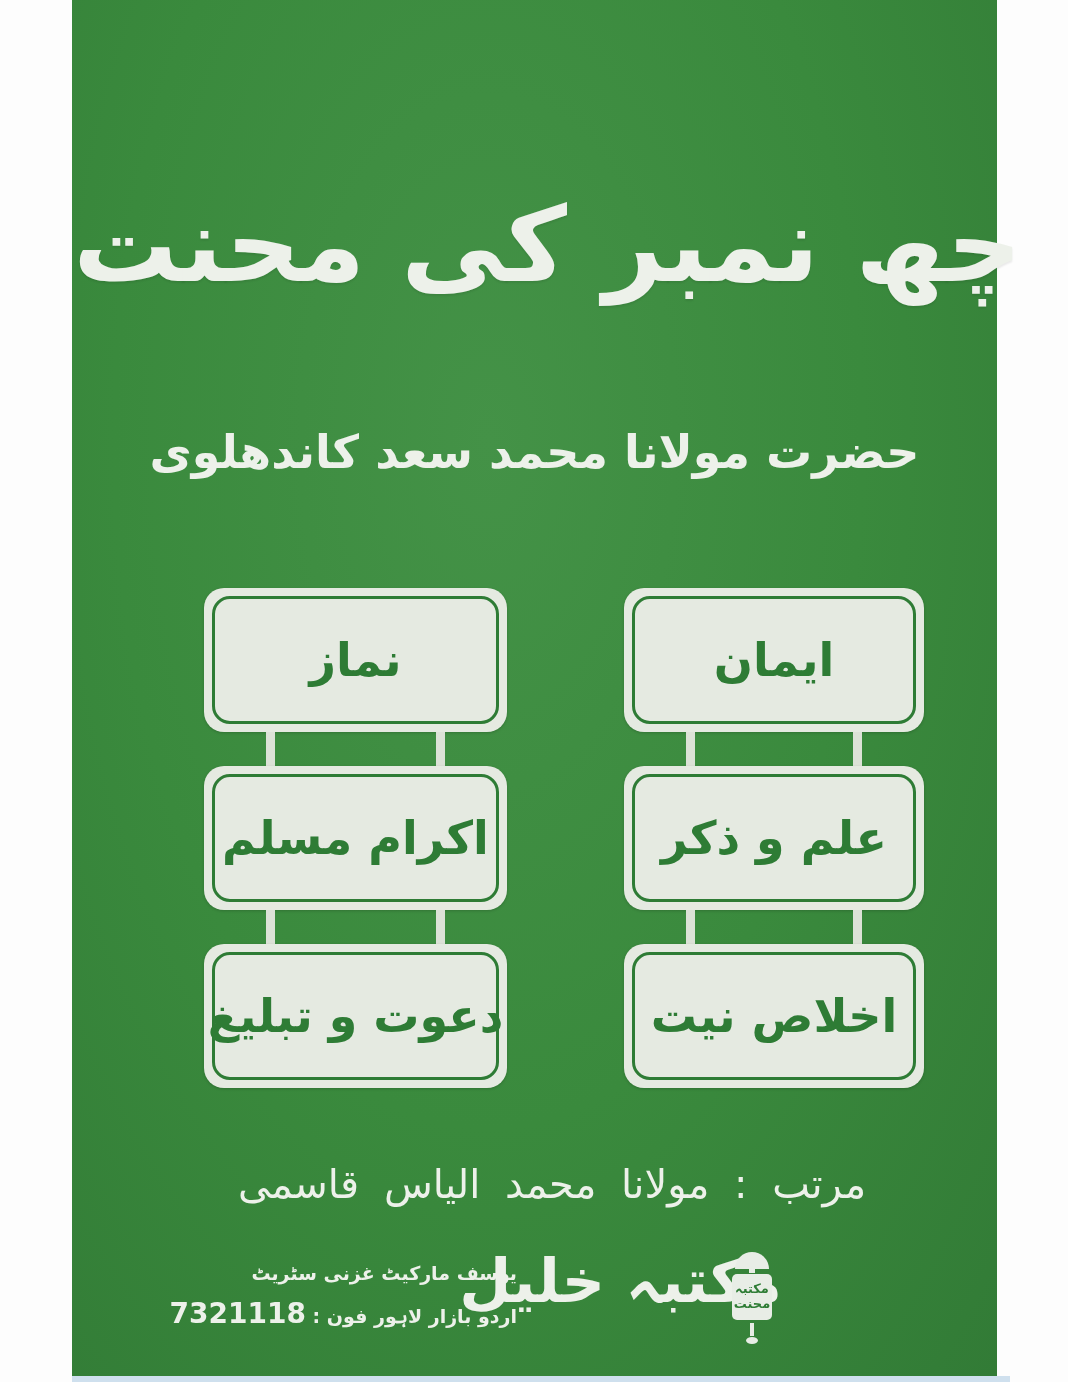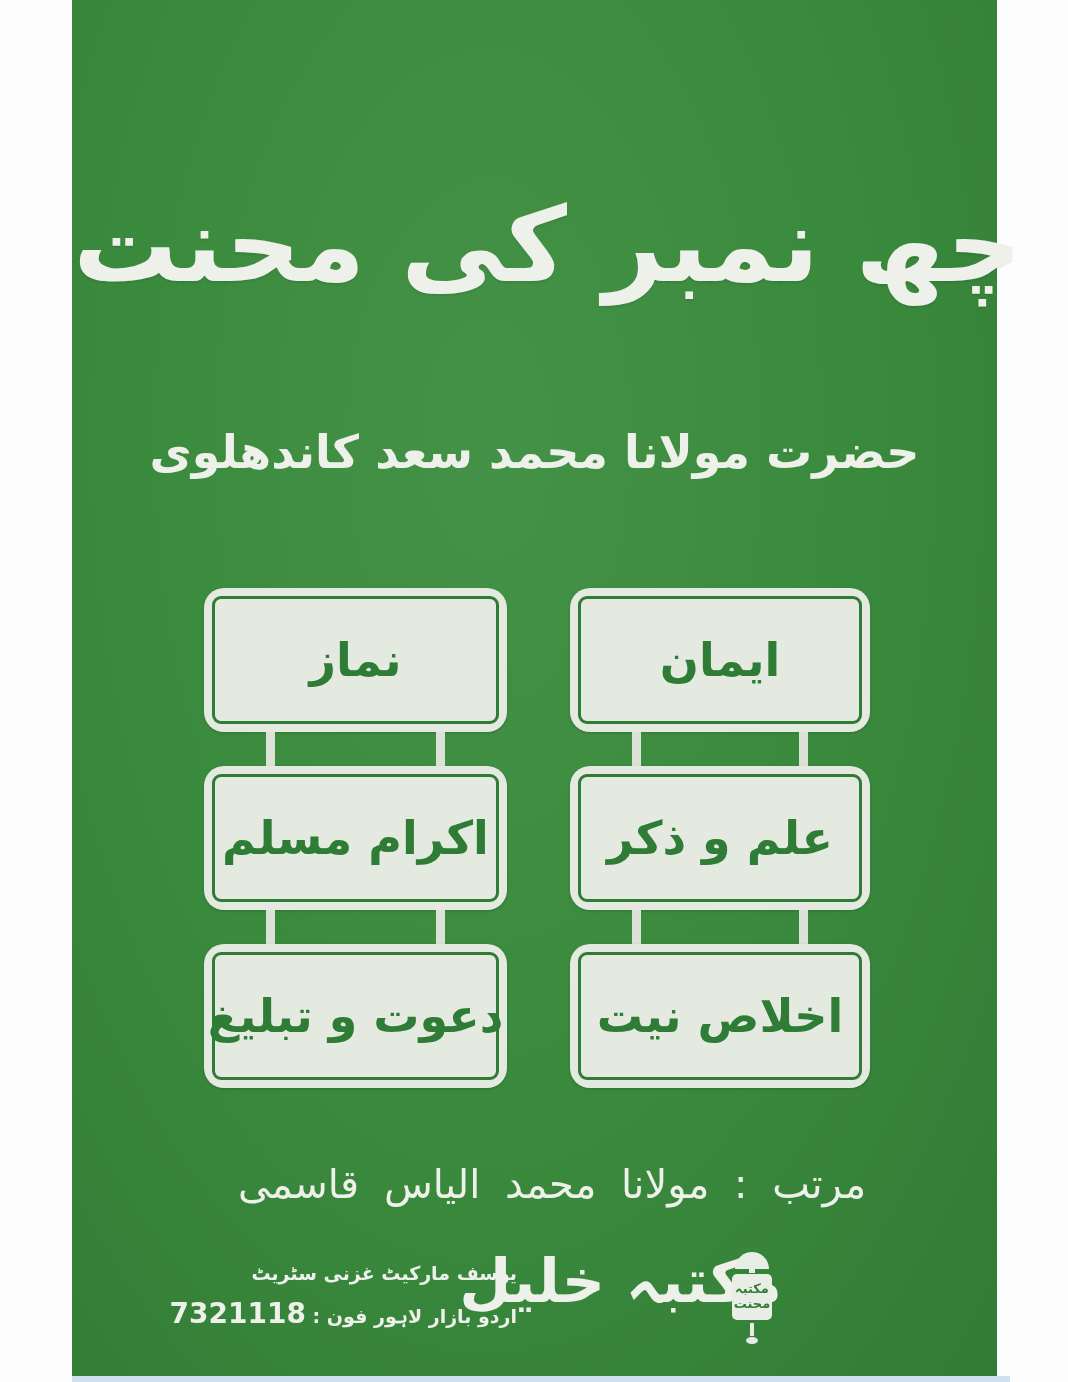--- a/index.html
+++ b/index.html
@@ -28,31 +28,31 @@
     padding-left:26px;
   }
   .author {
     position:absolute; left:0; right:0; top:402px; height:100px;
     display:flex; align-items:center; justify-content:center;
     font-size:46px; font-weight:bold;
     color: var(--cover-text, #edf1ea);
     white-space:nowrap;
   }
   .col { position:absolute; top:588px; display:flex; flex-direction:column; }
-  .col-right { left:498px; width:300px;justify-content:space-between; }
+  .col-right { left:552px; width:300px;justify-content:space-between; }
   .col-left  { left:132px; width:303px; }
   .pbox {
     height:144px; background: var(--box-fill, #e5eae1);
     border-radius:20px; padding:8px;
     box-shadow: 0 1px 3px rgba(0,0,0,0.18);
   }
   .pbox-inner {
     width:100%; height:100%;
     border:3px solid var(--box-border-green, #2e7c35);
-    border-radius:9px;
+    border-radius:18px;
     display:flex; align-items:center; justify-content:center;
   }
   .pbox-label {
     font-size:46px; font-weight:bold;
     color: var(--box-text-green, #2e7c35);
     white-space:nowrap;
   }
   .connector { height:34px; display:flex; justify-content:space-between; padding:0 62px; }
   .cbar { width:9px; height:34px; background: var(--connector, #dce2d7); }
   .editor-line {

